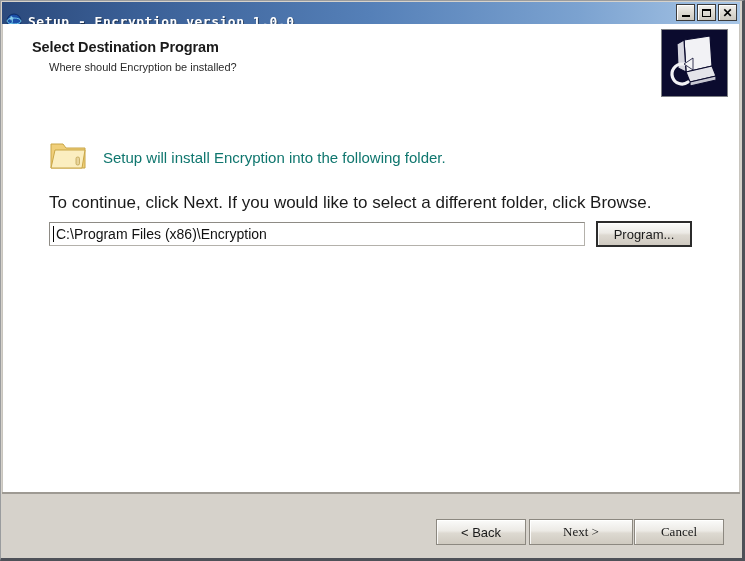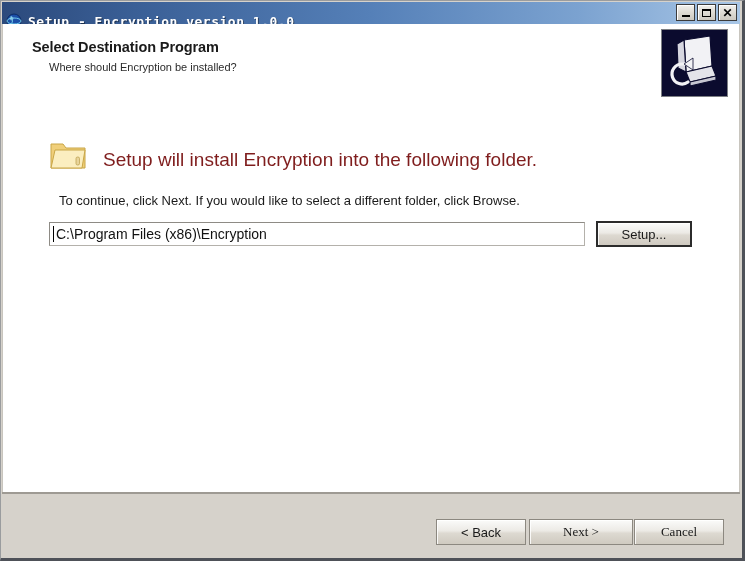--- a/index.html
+++ b/index.html
@@ -141,30 +141,29 @@
     left: 46px;
     top: 113px;
     width: 40px;
     height: 36px;
   }
 
   .folder-line {
     position: absolute;
     left: 100px;
     top: 125px;
-    font-size: 19px;
-    color: #7f1d1d;
+    font-size: 15px;
+    color: #0f766e;
   }
   .continue-line {
     position: absolute;
     left: 46px;
     top: 169px;
-    font-size: 13px;
+    font-size: 17px;
     color: #1a1a1a;
-    margin-left: 10px;
   }
 
   
   .path-input {
     position: absolute;
     left: 46px;
     top: 198px;
     width: 536px;
     height: 24px;
     box-sizing: border-box;
@@ -309,21 +308,21 @@
         <rect x="27" y="20" width="3.5" height="8" rx="1.5" fill="#e8d49a" stroke="#b99c49" stroke-width="0.7"></rect>
       </svg>
     </div>
 
     <div class="folder-line">Setup will install Encryption into the following folder.</div>
     <div class="continue-line">To continue, click Next. If you would like to select a different folder, click Browse.</div>
 
     <input class="path-input" type="text" value="C:\Program Files (x86)\Encryption" style="">
     <span class="caret"></span>
 
-    <div class="btn btn-browse">Setup...</div>
+    <div class="btn btn-browse">Program...</div>
 
     <div class="disk-line">At least 51.2 MB of free disk space is required.</div>
   </div>
 
   <div class="footer">
     <div class="btn btn-back">&lt; Back</div>
     <div class="btn btn-next">Next &gt;</div>
     <div class="btn btn-cancel">Cancel</div>
   </div>
 

